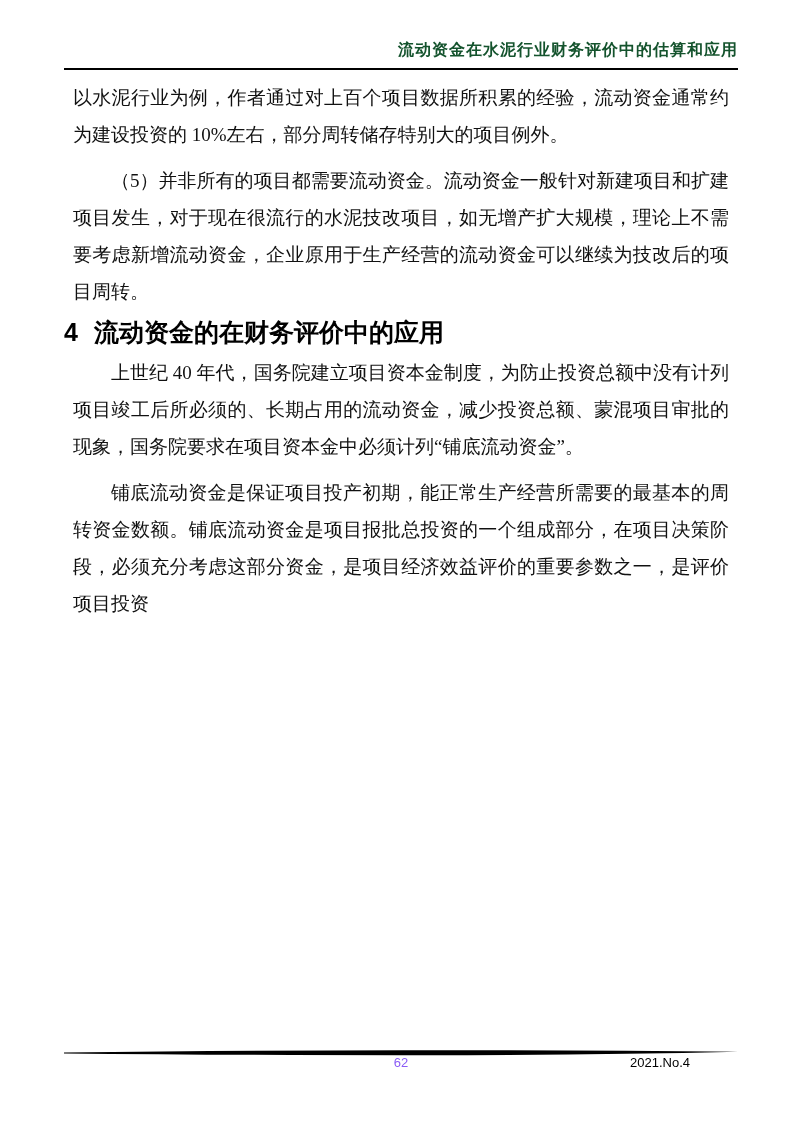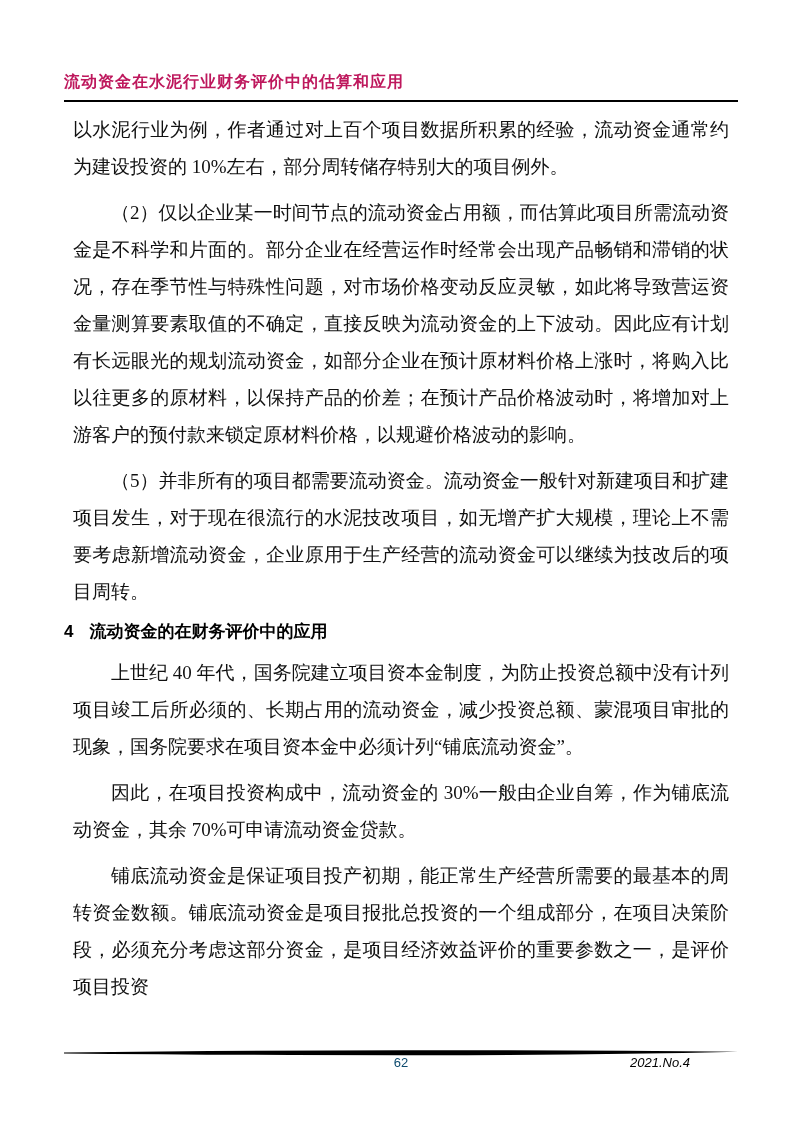--- a/index.html
+++ b/index.html
@@ -9,98 +9,95 @@
     background:#ffffff;
     overflow:hidden;
     font-family:"Liberation Serif","DejaVu Serif",serif;
     color:#111111;
   }
   .content {
     position:absolute;
     left:64px; right:55px; top:0;
   }
   .header-title {
-    margin-top:72px;
-    text-align:left;
+    margin-top:40px;
+    text-align:right;
     font-size:16px;
     line-height:20px;
     font-weight:600;
     letter-spacing:1px;
-    color:#be185d;
+    color:#14532d;
   }
   .header-rule {
     margin-top:8px;
     border-bottom:2px solid #000000;
     height:0;
   }
   .doc-body {
     margin-top:2px;
     font-size:19px;
     line-height:37px;
     text-align:justify;
   }
   .para { margin:9px; text-indent:2em; }
   .para.no-indent { text-indent:0; }
   .heading {
     margin:7px 0 9px 0;
     font-family:"Liberation Sans","DejaVu Sans",sans-serif;
     font-weight:700;
-    font-size:17px;
+    font-size:25px;
     line-height:26px;
     color:#000000;
     text-align:left;
   }
   .heading .sec-num { margin-right:16px; }
   .footer-bar {
     position:absolute;
     left:64px; top:1049px;
     width:674px; height:8px;
   }
   .footer-bar svg { display:block; }
   .footer-pagenum {
     position:absolute;
     left:64px; top:1055px;
     width:674px;
     text-align:center;
     font-family:"Liberation Sans","DejaVu Sans",sans-serif;
     font-size:13px;
     line-height:16px;
-    color:#0c4a6e;
+    color:#8b5cf6;
   }
   .footer-issue {
     position:absolute;
     right:103px; top:1055px;
     font-family:"Liberation Sans","DejaVu Sans",sans-serif;
     font-size:13px;
     line-height:16px;
     color:#000000;
-    font-style:italic;
   }
 </style>
 </head>
 <body>
 
 <div class="page">
   <div class="content">
 
     <div class="header-title">流动资金在水泥行业财务评价中的估算和应用</div>
 
     <div class="header-rule"></div>
 
     <div class="doc-body">
       <p class="para no-indent">以水泥行业为例，作者通过对上百个项目数据所积累的经验，流动资金通常约为建设投资的 10%左右，部分周转储存特别大的项目例外。</p>
-      <p class="para">（2）仅以企业某一时间节点的流动资金占用额，而估算此项目所需流动资金是不科学和片面的。部分企业在经营运作时经常会出现产品畅销和滞销的状况，存在季节性与特殊性问题，对市场价格变动反应灵敏，如此将导致营运资金量测算要素取值的不确定，直接反映为流动资金的上下波动。因此应有计划有长远眼光的规划流动资金，如部分企业在预计原材料价格上涨时，将购入比以往更多的原材料，以保持产品的价差；在预计产品价格波动时，将增加对上游客户的预付款来锁定原材料价格，以规避价格波动的影响。</p>
       <p class="para">（5）并非所有的项目都需要流动资金。流动资金一般针对新建项目和扩建项目发生，对于现在很流行的水泥技改项目，如无增产扩大规模，理论上不需要考虑新增流动资金，企业原用于生产经营的流动资金可以继续为技改后的项目周转。</p>
 
       <h2 class="heading">
         <span class="sec-num">4</span><span>流动资金的在财务评价中的应用</span>
       </h2>
 
       <p class="para">上世纪 40 年代，国务院建立项目资本金制度，为防止投资总额中没有计列项目竣工后所必须的、长期占用的流动资金，减少投资总额、蒙混项目审批的现象，国务院要求在项目资本金中必须计列“铺底流动资金”。</p>
-      <p class="para">因此，在项目投资构成中，流动资金的 30%一般由企业自筹，作为铺底流动资金，其余 70%可申请流动资金贷款。</p>
       <p class="para">铺底流动资金是保证项目投产初期，能正常生产经营所需要的最基本的周转资金数额。铺底流动资金是项目报批总投资的一个组成部分，在项目决策阶段，必须充分考虑这部分资金，是项目经济效益评价的重要参数之一，是评价项目投资</p>
     </div>
   </div>
 
   <div class="footer-bar">
     <svg width="674" height="8" viewBox="0 0 674 8">
       <path d="M0,3.6 Q180,1.4 340,1.2 Q520,1.0 674,2.8 Q520,6.4 340,6.2 Q160,6.0 0,4.4 Z" fill="#000000"></path>
     </svg>
   </div>
 

